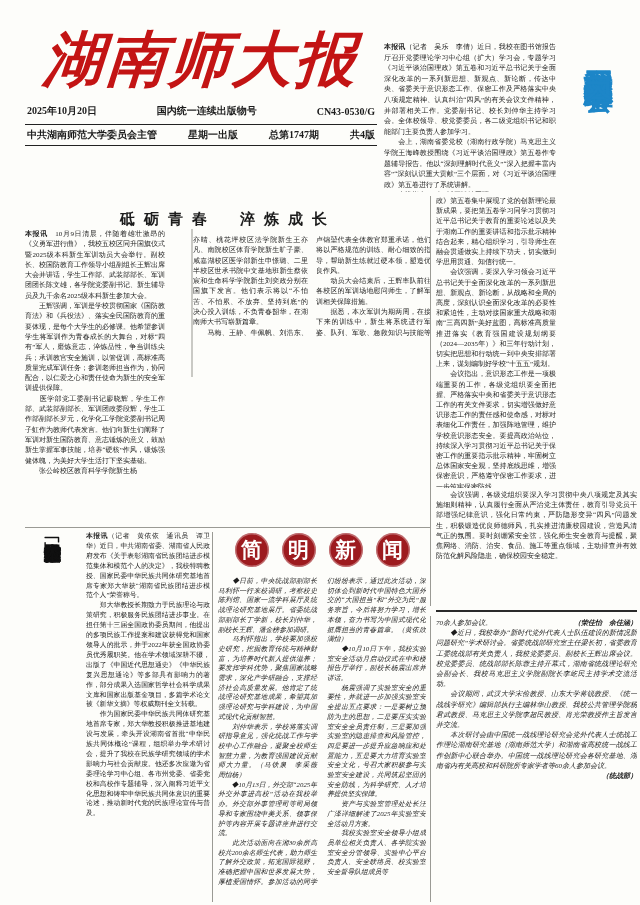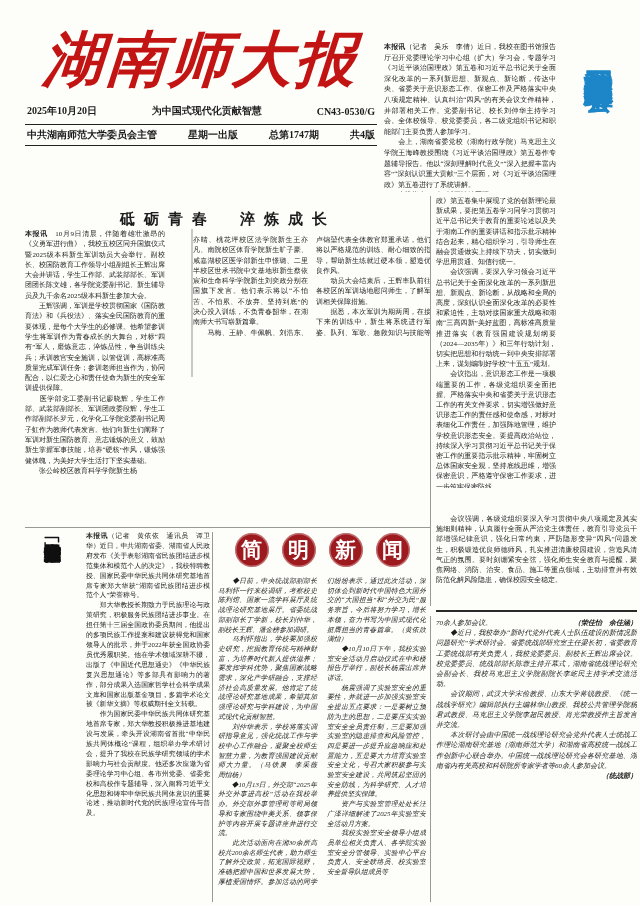--- a/index.html
+++ b/index.html
@@ -18,21 +18,21 @@
      font-size:10px;font-weight:bold;padding:3px 2px;}
   .mh-row1{margin-top:8px;}
   .mh-row2{border-top:1.5px solid #222;border-bottom:1px solid #222;margin-top:3px;align-items:flex-end;}
 
   
   #party-intro{position:absolute;left:384px;top:42px;width:172px;height:150px;
      overflow:hidden;font-size:7px;line-height:10.6px;}
   #party-cont{position:absolute;left:436px;top:196px;width:120px;height:292px;
      overflow:hidden;font-size:7px;line-height:10.2px;}
   #party-wide{position:absolute;left:436px;top:490px;width:201px;height:117px;
-     overflow:hidden;font-size:7px;line-height:10.2px;margin-top:24px;}
+     overflow:hidden;font-size:7px;line-height:10.2px;}
 
   
   #v-headline{position:absolute;left:558px;top:46px;width:80px;height:494px;
      writing-mode:vertical-rl;text-orientation:upright;
      font-family:"Liberation Sans",sans-serif;font-weight:bold;font-size:29px;
      line-height:78px;letter-spacing:1px;}
 
   
   #lead-box{position:absolute;left:25px;top:210px;width:406px;height:330px;}
   .kicker{text-align:center;font-family:"Liberation Sans",sans-serif;font-weight:bold;
@@ -101,21 +101,21 @@
 </style>
 </head>
 <body>
 
 <div id="page">
 
   <div id="masthead">
     <div class="paper-title">湖南师大报</div>
     <div class="mh-row mh-row1">
       <span>2025年10月20日</span>
-      <span>为中国式现代化贡献智慧</span>
+      <span>国内统一连续出版物号</span>
       <span>CN43-0530/G</span>
     </div>
     <div class="mh-row mh-row2">
       <span>中共湖南师范大学委员会主管</span>
       <span>星期一出版</span>
       <span>总第1747期</span>
       <span>共4版</span>
     </div>
   </div>
 

